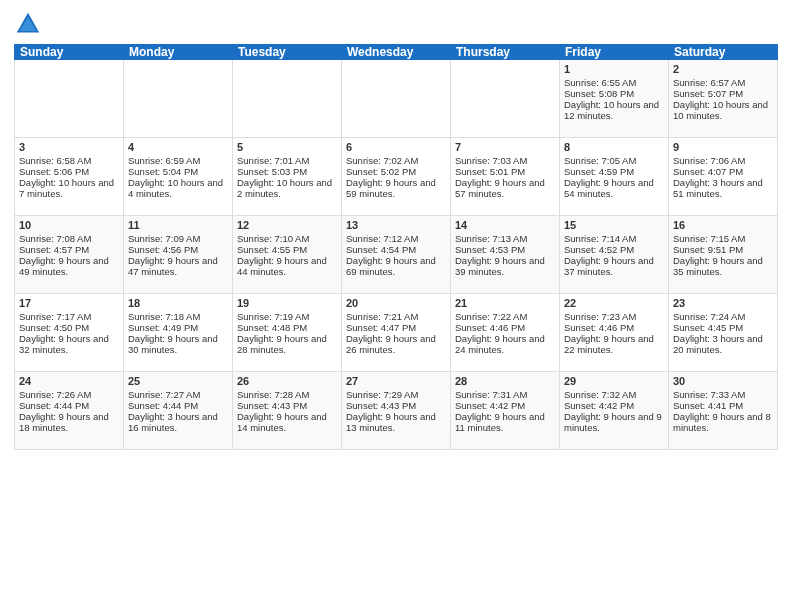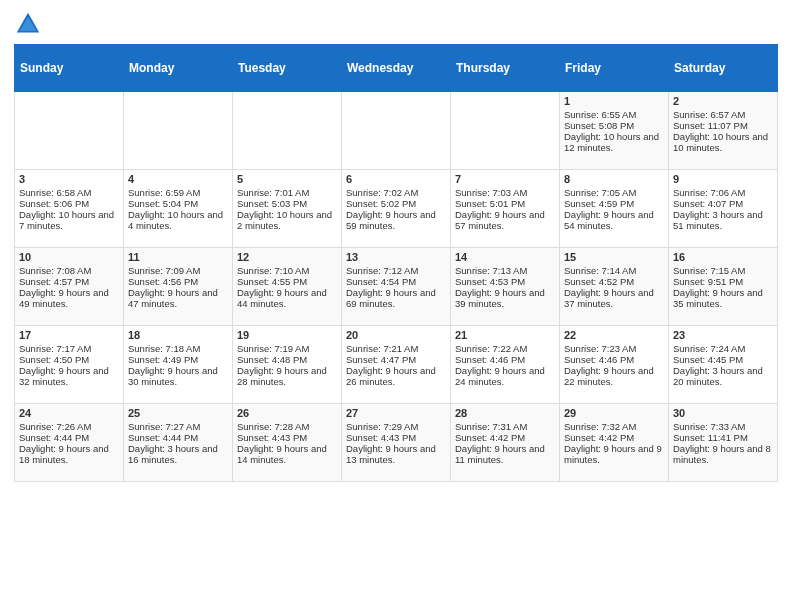--- a/index.html
+++ b/index.html
@@ -50,21 +50,21 @@
     }
     .calendar {
       width: 100%;
       border-collapse: collapse;
     }
     .calendar th {
       background: #1a6fc4;
       color: #fff;
       font-size: 12px;
       font-weight: bold;
-      padding: 16px 5px;
+      padding: 0 5px;
       text-align: left;
       border: 1px solid #1a6fc4;
     }
     .calendar td {
       vertical-align: top;
       font-size: 9.5px;
       color: #333;
       padding: 3px 4px;
       border: 1px solid #ddd;
       width: calc(100%/7);
@@ -129,21 +129,21 @@
           <td class="empty-cell"></td>
           <td>
             <span class="day-num">1</span>
             <div>Sunrise: 6:55 AM</div>
             <div>Sunset: 5:08 PM</div>
             <div>Daylight: 10 hours and 12 minutes.</div>
           </td>
           <td>
             <span class="day-num">2</span>
             <div>Sunrise: 6:57 AM</div>
-            <div>Sunset: 11:07 PM</div>
+            <div>Sunset: 5:07 PM</div>
             <div>Daylight: 10 hours and 10 minutes.</div>
           </td>
         </tr>
         <tr>
           <td>
             <span class="day-num">3</span>
             <div>Sunrise: 6:58 AM</div>
             <div>Sunset: 5:06 PM</div>
             <div>Daylight: 10 hours and 7 minutes.</div>
           </td>
@@ -305,19 +305,19 @@
           </td>
           <td>
             <span class="day-num">29</span>
             <div>Sunrise: 7:32 AM</div>
             <div>Sunset: 4:42 PM</div>
             <div>Daylight: 9 hours and 9 minutes.</div>
           </td>
           <td>
             <span class="day-num">30</span>
             <div>Sunrise: 7:33 AM</div>
-            <div>Sunset: 11:41 PM</div>
+            <div>Sunset: 4:41 PM</div>
             <div>Daylight: 9 hours and 8 minutes.</div>
           </td>
         </tr>
       </tbody>
   </table>
 </div>
 
 </body></html>

